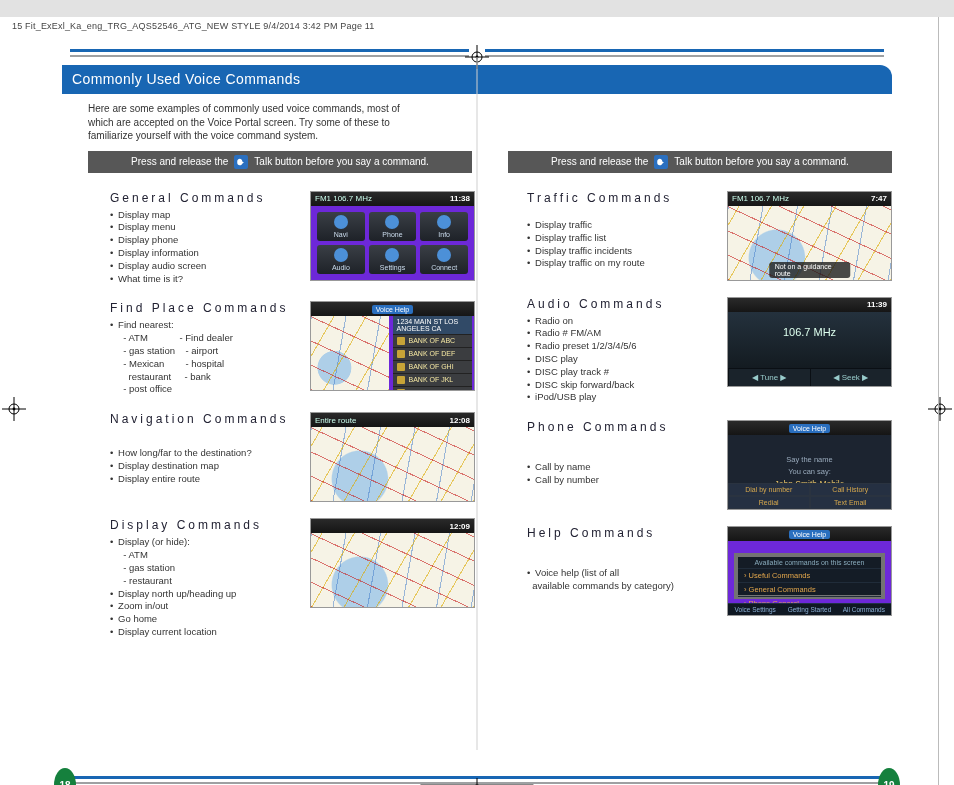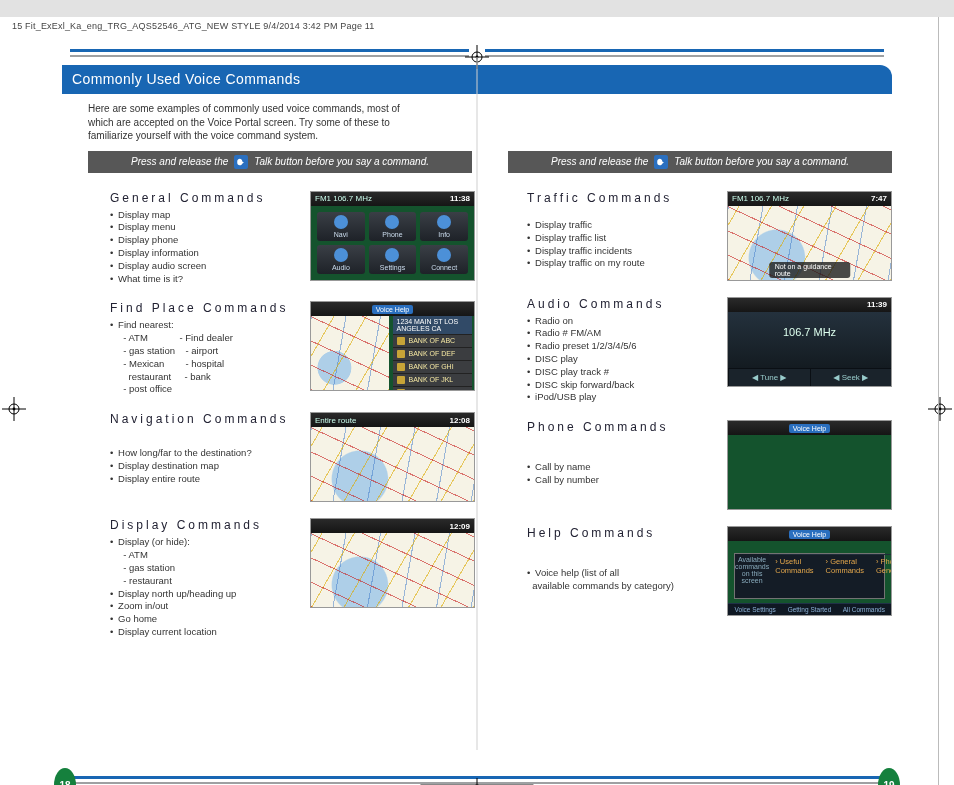--- a/index.html
+++ b/index.html
@@ -99,21 +99,20 @@
     max-width: 480px;
     font-size: 10px;
     line-height: 1.35;
     color: #333;
   }
 
   .press-row {
     display:flex;
     gap: 36px;
     padding: 2px 62px 0 88px;
-    font-style: italic;
   }
   .press-bar {
     flex:1 1 0;
     background: var(--grey-bar);
     color:#fff;
     font-size: 10px;
     padding: 4px 10px;
     display:flex;
     align-items:center;
     justify-content:center;
@@ -160,21 +159,21 @@
   }
   .group ul li::before { content: "\2022\2002"; color:#333; }
   .group ul li.noBullet::before { content: "\00a0\00a0\00a0"; }
 
   
   .screen {
     grid-column: 2;
     grid-row: 1 / span 2;
     height: 90px;
     border:1px solid #999;
-    background:#14532d;
+    background:#6d28d9;
     position:relative;
     overflow:hidden;
     font-size:8px;
     color:#ddd;
   }
   .screen .statusbar {
     position:absolute;top:0;left:0;right:0;height:14px;
     background:linear-gradient(#2a2a2a,#151515);
     display:flex;align-items:center;justify-content:space-between;
     padding:0 4px;font-size:8px;color:#cfe;
@@ -222,22 +221,22 @@
   }
   .screen.phone .ph .say{color:#9ab;font-size:7.5px;}
   .screen.phone .ph .nm{color:#e8c469;font-size:8.5px;}
   .screen.phone .ph .row{position:absolute;bottom:0;left:0;right:0;display:grid;grid-template-columns:1fr 1fr;grid-template-rows:1fr 1fr;}
   .screen.phone .ph .row div{border:1px solid #2a3340;background:#253042;color:#d6a84d;text-align:center;font-size:7px;padding:2px 0;}
   .screen.phone .statusbar .vh, .screen.help .statusbar .vh, .screen.placelist .statusbar .vh {
     background:#2a6fbf;padding:1px 4px;border-radius:2px;font-size:7px;color:#fff;
   }
   .screen.help .hl {
     position:absolute;top:26px;left:6px;right:6px;bottom:16px;
-    border:1px solid #737373;background:#141c26;
-    display:flex;
+    border:4px solid #737373;background:#141c26;
+    display:flex;flex-direction:column;
   }
   .screen.help .hl .hhead{color:#8ab;text-align:center;font-size:7px;padding:2px 0;}
   .screen.help .hl .hi{color:#e2a64b;border-top:1px solid #202c3a;padding:2px 6px;font-size:7.5px;}
   .screen.help .hbtm{position:absolute;bottom:0;left:0;right:0;display:flex;}
   .screen.help .hbtm div{flex:1;text-align:center;font-size:6.5px;color:#8cb1d6;background:#0f1823;border-top:1px solid #203048;padding:2px 0;}
 
   
   .footer {
     margin-top: auto;
     position: relative;
@@ -514,20 +513,31 @@
           <ul>
             <li>Call by name</li>
             <li>Call by number</li>
           </ul>
           <div class="screen phone">
             <div class="statusbar">
               <span></span>
               <span class="vh">Voice Help</span>
               <span class="clock"></span>
             </div>
+            <div class="ph">
+              <div class="say">Say the name</div>
+              <div class="say">You can say:</div>
+              <div class="nm">John Smith Mobile</div>
+              <div class="row">
+                <div>Dial by number</div>
+                <div>Call History</div>
+                <div>Redial</div>
+                <div>Text Email</div>
+              </div>
+            </div>
           </div>
         </div>
         <div class="group">
           <h3>Help  Commands</h3>
           <ul>
             <li>Voice help (list of all
   available commands by category)</li>
           </ul>
           <div class="screen help">
             <div class="statusbar">

